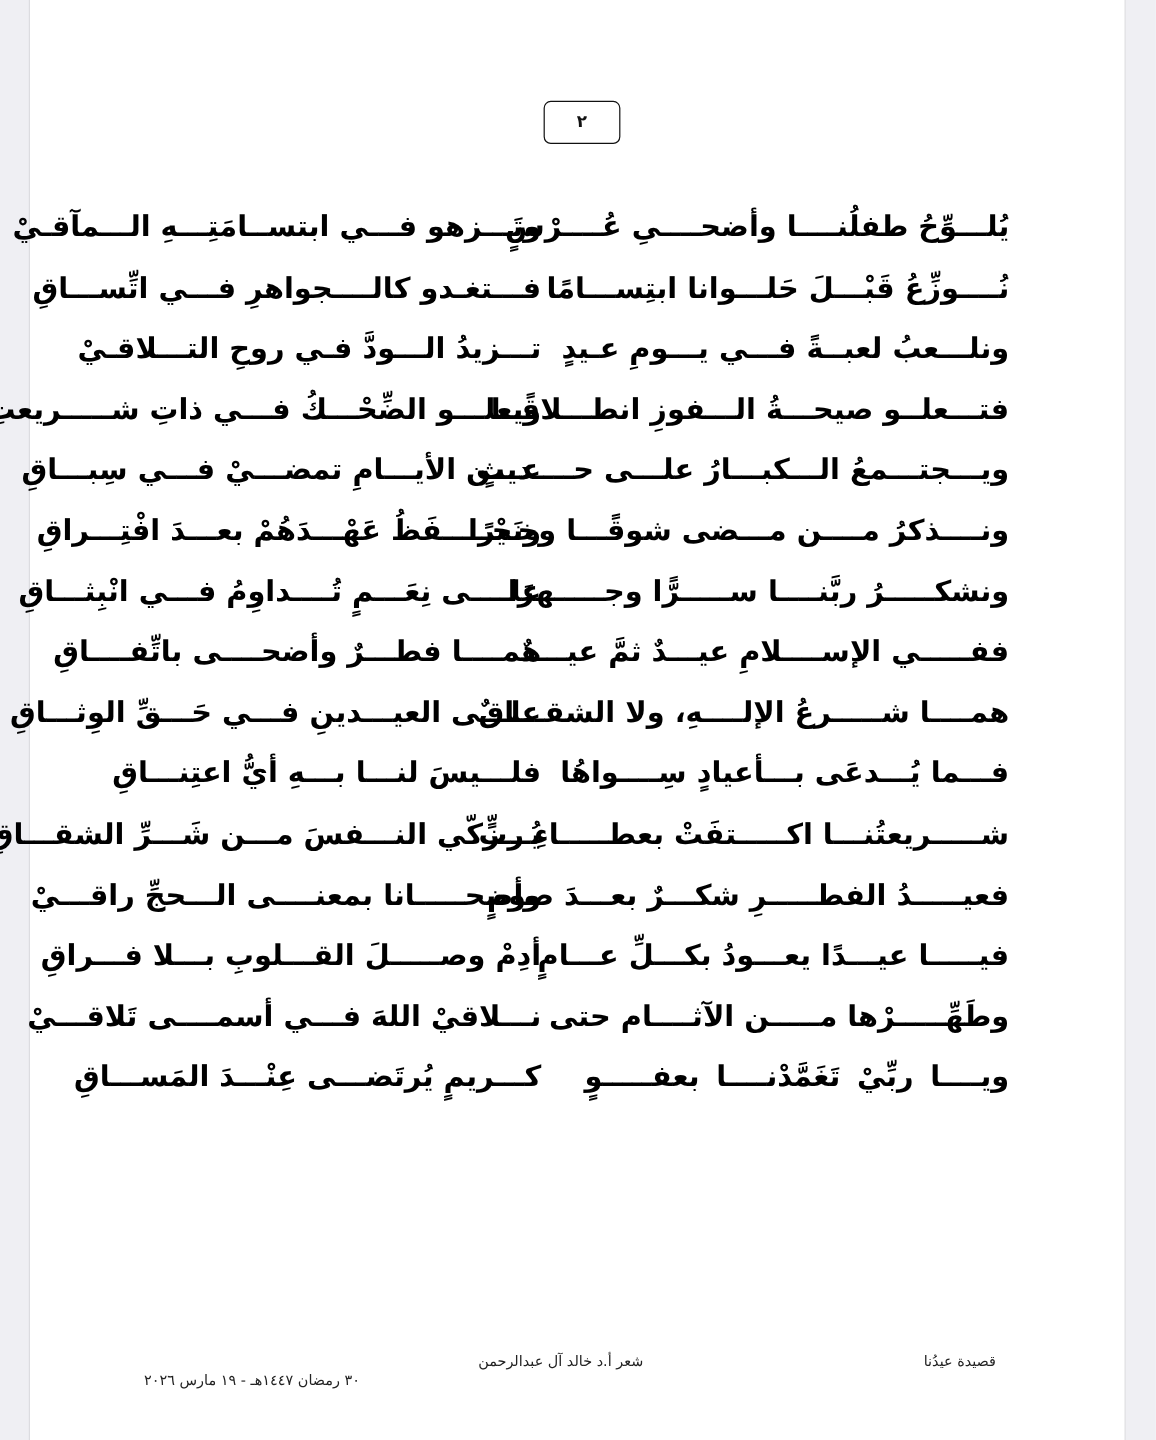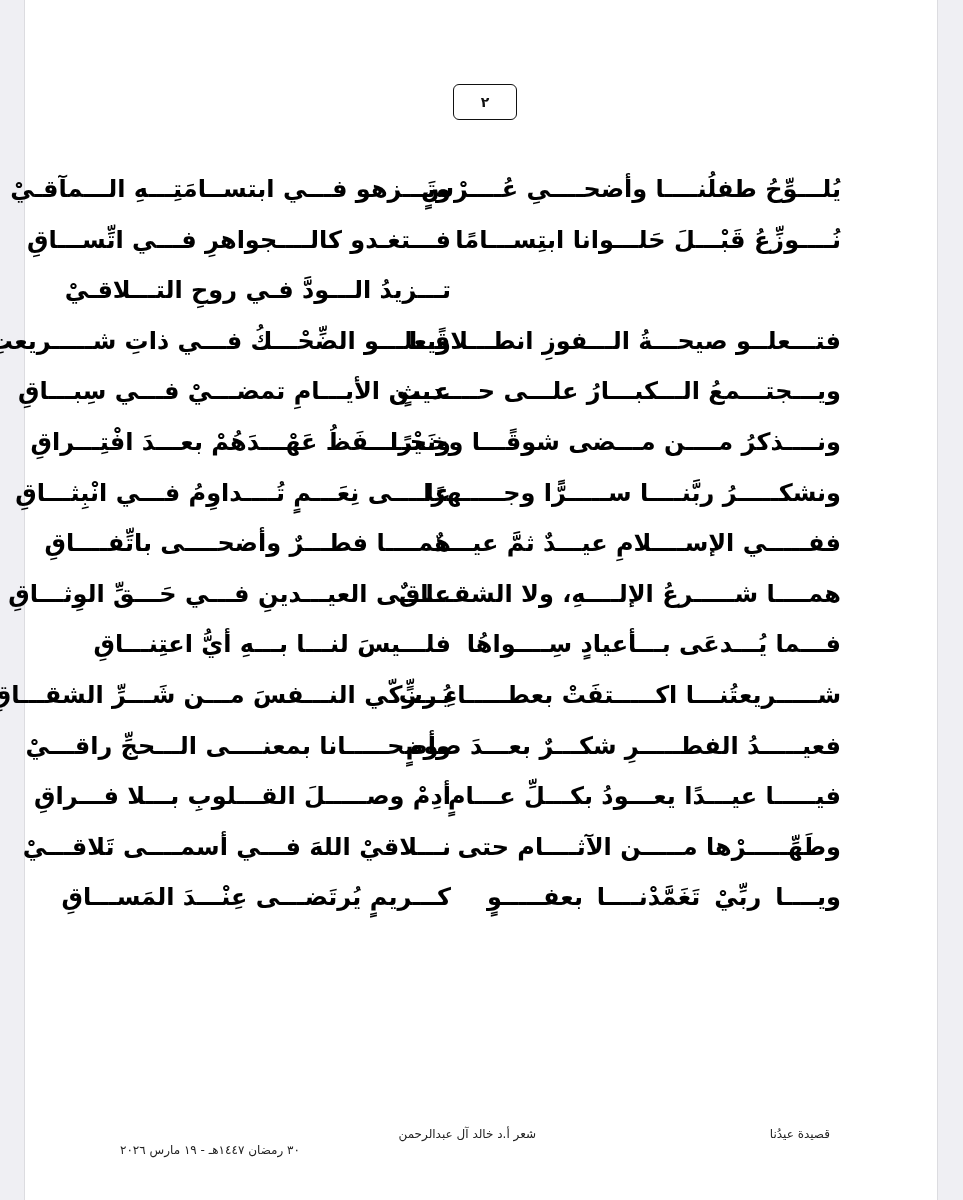--- a/index.html
+++ b/index.html
@@ -62,20 +62,21 @@
   <div id="verses">
       <div class="verse-row" style="top: 129px;">
         <div class="hemistich h-right">يُلـــوِّحُ طفلُنــــا وأضحــــىِ عُــــرْسٍ</div>
         <div class="hemistich h-left">وتَـــزهو فـــي ابتســامَتِـــهِ الـــمآقـيْ</div>
       </div>
       <div class="verse-row" style="top: 179.6px;">
         <div class="hemistich h-right">نُــــوزِّعُ قَبْـــلَ حَلـــوانا ابتِســـامًا</div>
         <div class="hemistich h-left">فـــتغـدو كالــــجواهرِ فـــي اتِّســـاقِ</div>
       </div>
       <div class="verse-row" style="top: 230.2px;">
+        <div class="hemistich h-right">ونلـــعبُ لعبــةً فـــي يـــومِ عـيدٍ</div>
         <div class="hemistich h-left">تـــزيدُ الـــودَّ فـي روحِ التـــلاقـيْ</div>
       </div>
       <div class="verse-row" style="top: 280.8px;">
         <div class="hemistich h-right">فتـــعلــو صيحـــةُ الـــفوزِ انطـــلاقًــا</div>
         <div class="hemistich h-left">ويعلـــو الضِّحْـــكُ فـــي ذاتِ شـــــريعتِ</div>
       </div>
       <div class="verse-row" style="top: 331.4px;">
         <div class="hemistich h-right">ويـــجتـــمعُ الـــكبـــارُ علـــى حــــديثٍ</div>
         <div class="hemistich h-left">عـــن الأيـــامِ تمضـــيْ فـــي سِبـــاقِ</div>
       </div>

